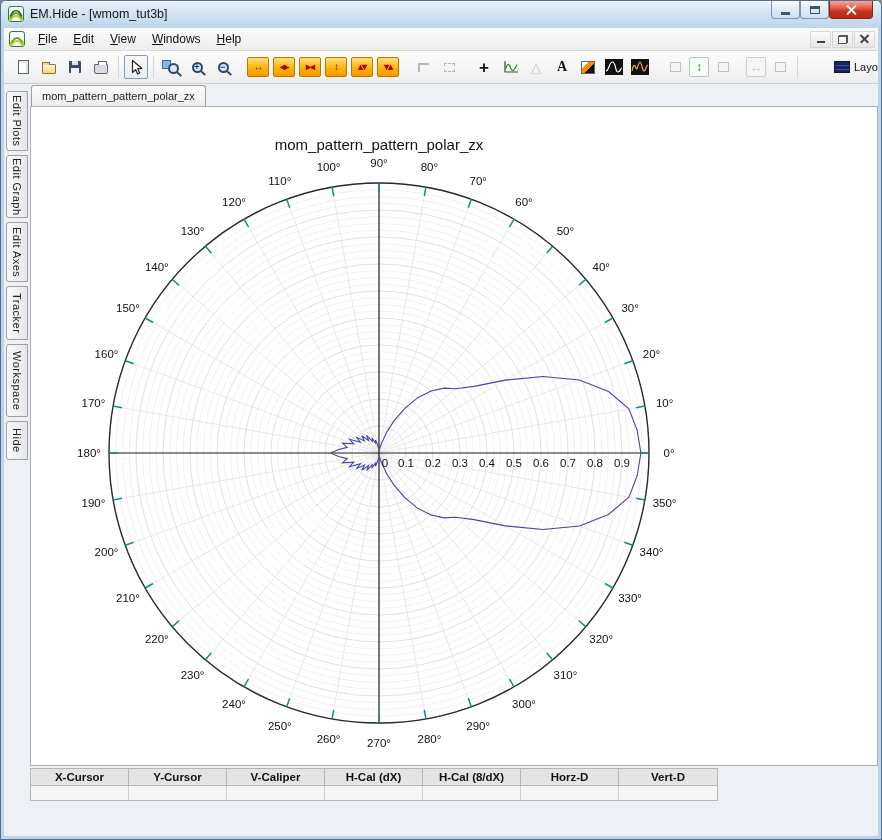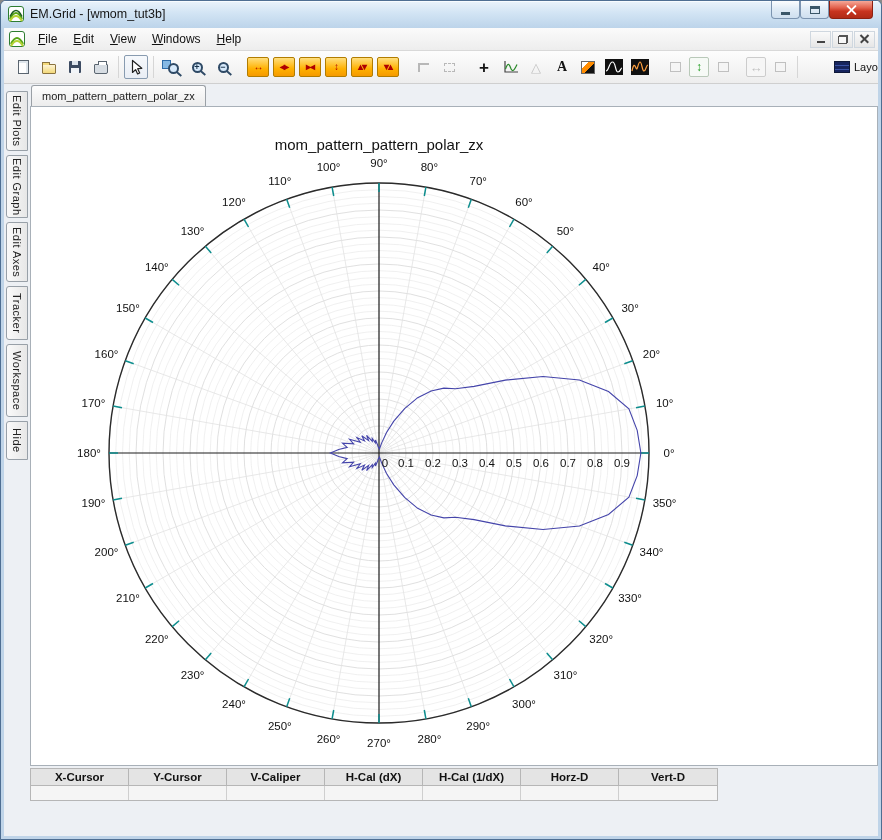--- a/index.html
+++ b/index.html
@@ -109,21 +109,21 @@
 
 <div class="window">
 
   <div class="titlebar">
     <span class="app-icon"><svg width="16" height="16" viewBox="0 0 16 16">
           <rect x="0.5" y="0.5" width="15" height="15" rx="2.5" fill="#ffffff" stroke="#2e7d32"></rect>
           <path d="M2 13 Q8 1 14 13" fill="none" stroke="#58a618" stroke-width="2.2"></path>
           <path d="M2 15 Q8 5 14 15" fill="none" stroke="#b5d334" stroke-width="2.2"></path>
           <path d="M2 10.5 Q8 -1.5 14 10.5" fill="none" stroke="#1e5e20" stroke-width="1.6"></path>
         </svg></span>
-    <span class="title-text">EM.Grid - [wmom_tut3b]</span>
+    <span class="title-text">EM.Hide - [wmom_tut3b]</span>
     <span class="caption-buttons">
       <span class="cap-btn">
           <span class="g-min"></span>
         </span>
       <span class="cap-btn">
           <span class="g-max"></span>
         </span>
       <span class="cap-btn close">
           <span class="g-close"></span>
         </span>
@@ -479,21 +479,21 @@
           </g>
         </svg>
     </div>
 
     <div class="readout">
       <div class="readout-head" id="readout-head">
           <div class="rh">X-Cursor</div>
           <div class="rh">Y-Cursor</div>
           <div class="rh">V-Caliper</div>
           <div class="rh">H-Cal (dX)</div>
-          <div class="rh">H-Cal (1/dX)</div>
+          <div class="rh">H-Cal (8/dX)</div>
           <div class="rh">Horz-D</div>
           <div class="rh">Vert-D</div>
         </div>
       <div class="readout-vals" id="readout-vals">
           <div class="rv"></div>
           <div class="rv"></div>
           <div class="rv"></div>
           <div class="rv"></div>
           <div class="rv"></div>
           <div class="rv"></div>

